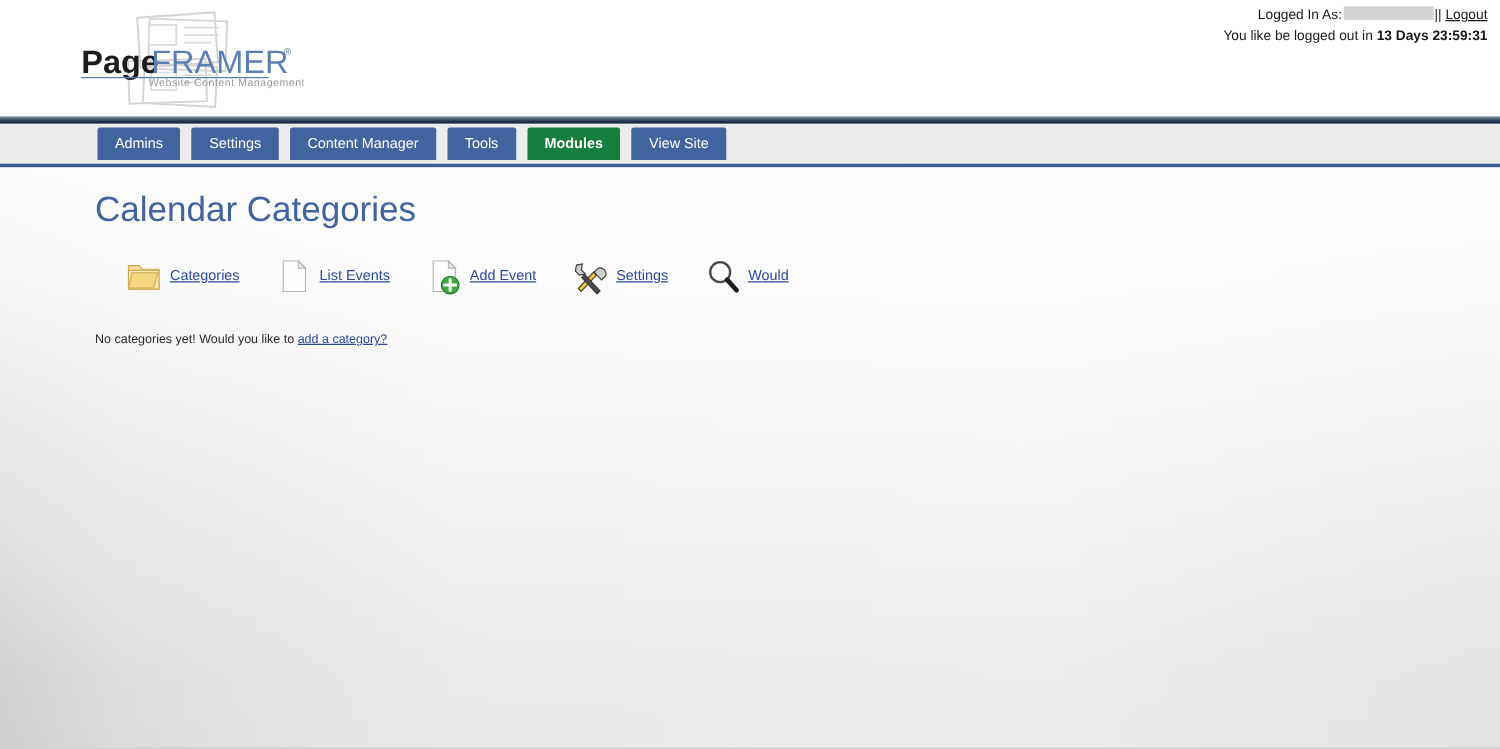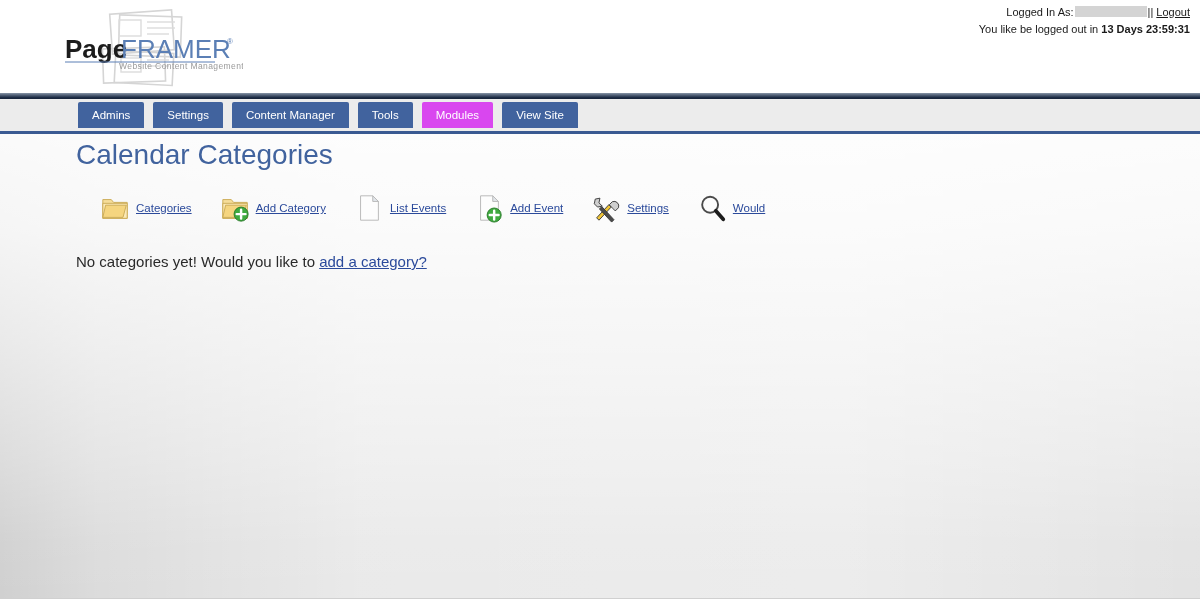--- a/index.html
+++ b/index.html
@@ -108,22 +108,22 @@
     color: #ffffff;
     font-size: 11.5px;
     text-align: center;
     border-top-left-radius: 2px;
     border-top-right-radius: 2px;
     box-sizing: border-box;
     white-space: nowrap;
     cursor: pointer;
   }
   .tab.active {
-    background: #d946ef;
-    font-weight: normal;
+    background: #15803d;
+    font-weight: bold;
   }
 
   
   .content {
     position: relative;
     height: 464px;
     background:
       linear-gradient(to bottom,
         rgba(255,255,255,0.90) 0%,
         rgba(255,255,255,0.80) 20%,
@@ -133,21 +133,21 @@
         rgba(255,255,255,0.00) 100%),
       linear-gradient(to right,
         rgba(255,255,255,0.00) 0%,
         rgba(255,255,255,0.25) 8%,
         rgba(255,255,255,0.55) 30%,
         rgba(255,255,255,0.60) 70%,
         rgba(255,255,255,0.40) 100%),
       #d0d0d0;
   }
   .title-row {
-    padding: 2px 0 0 76px;
+    padding: 15px 0 0 76px;
   }
   .title-row h1 {
     margin: 0;
     font-size: 28px;
     line-height: 38px;
     font-weight: normal;
     color: #41639e;
   }
 
   
@@ -174,21 +174,21 @@
     font-size: 11.5px;
     color: #2b4a9b;
     text-decoration: underline;
     margin-left: 6px;
     white-space: nowrap;
   }
 
   .empty-msg {
     padding-left: 76px;
     margin-top: 29px;
-    font-size: 15px;
+    font-size: 10px;
     color: #2a2a2a;
   }
   .empty-msg a {
     color: #2b4a9b;
     text-decoration: underline;
   }
 </style>
 </head>
 <body>
 
@@ -251,30 +251,20 @@
 
     <div class="tool-item">
       <svg class="tool-icon" viewBox="0 0 32 32">
         <path d="M3 7h9l2.5 3H29v17H3z" fill="#f6dd9a" stroke="#cbab55" stroke-width="1"></path>
         <path d="M3 11h26v16H3z" fill="#fbe9b6" stroke="#cbab55" stroke-width="1"></path>
         <path d="M6 13h22l-3.5 13H3z" fill="#f5d57f" stroke="#cbab55" stroke-width="1"></path>
       </svg>
       <span class="tool-label">Categories</span>
     </div>
 
-    <div class="tool-item">
-      <svg class="tool-icon" viewBox="0 0 32 32">
-        <path d="M3 7h9l2.5 3H29v17H3z" fill="#f6dd9a" stroke="#cbab55" stroke-width="1"></path>
-        <path d="M3 11h26v16H3z" fill="#fbe9b6" stroke="#cbab55" stroke-width="1"></path>
-        <path d="M6 13h22l-3.5 13H3z" fill="#f5d57f" stroke="#cbab55" stroke-width="1"></path>
-        <circle cx="22.5" cy="22.5" r="7.5" fill="#3faa3f" stroke="#2a7a2a" stroke-width="1"></circle>
-        <path d="M22.5 17.8v9.4M17.8 22.5h9.4" stroke="#ffffff" stroke-width="2.6" stroke-linecap="round"></path>
-      </svg>
-      <span class="tool-label">Add Category</span>
-    </div>
 
     <div class="tool-item">
       <svg class="tool-icon" viewBox="0 0 32 32">
         <path d="M7 3h13l6 6v20H7z" fill="#fdfdfd" stroke="#b6b6b6" stroke-width="1"></path>
         <path d="M20 3v6h6z" fill="#e3e7ec" stroke="#b6b6b6" stroke-width="1"></path>
       </svg>
       <span class="tool-label">List Events</span>
     </div>
 
     <div class="tool-item">

